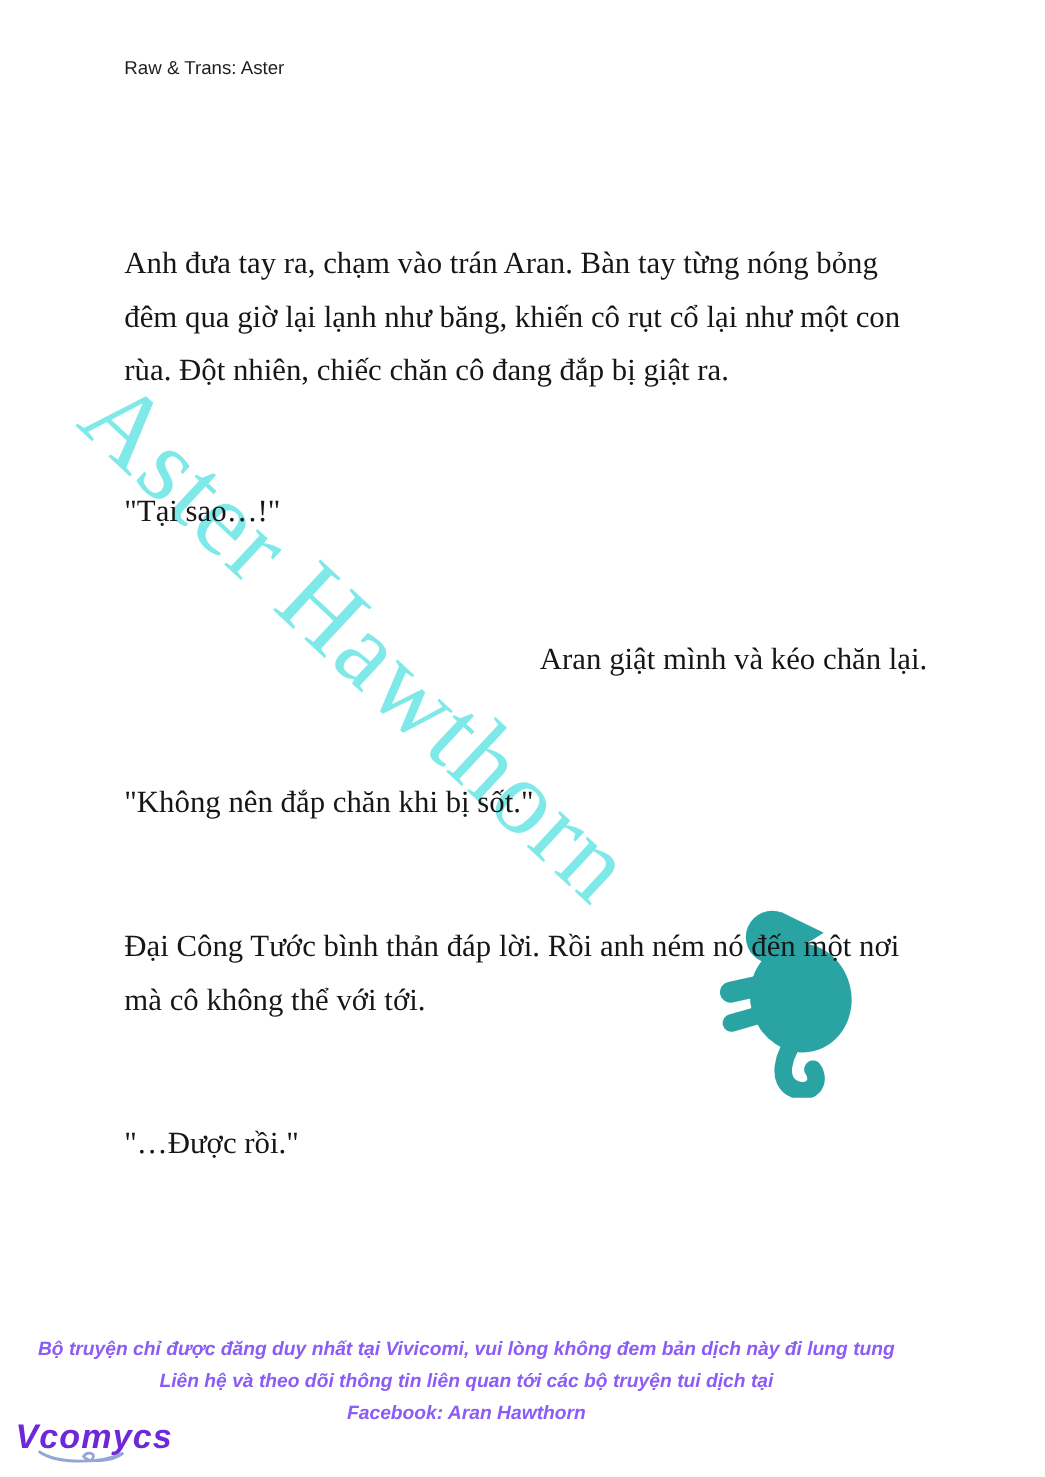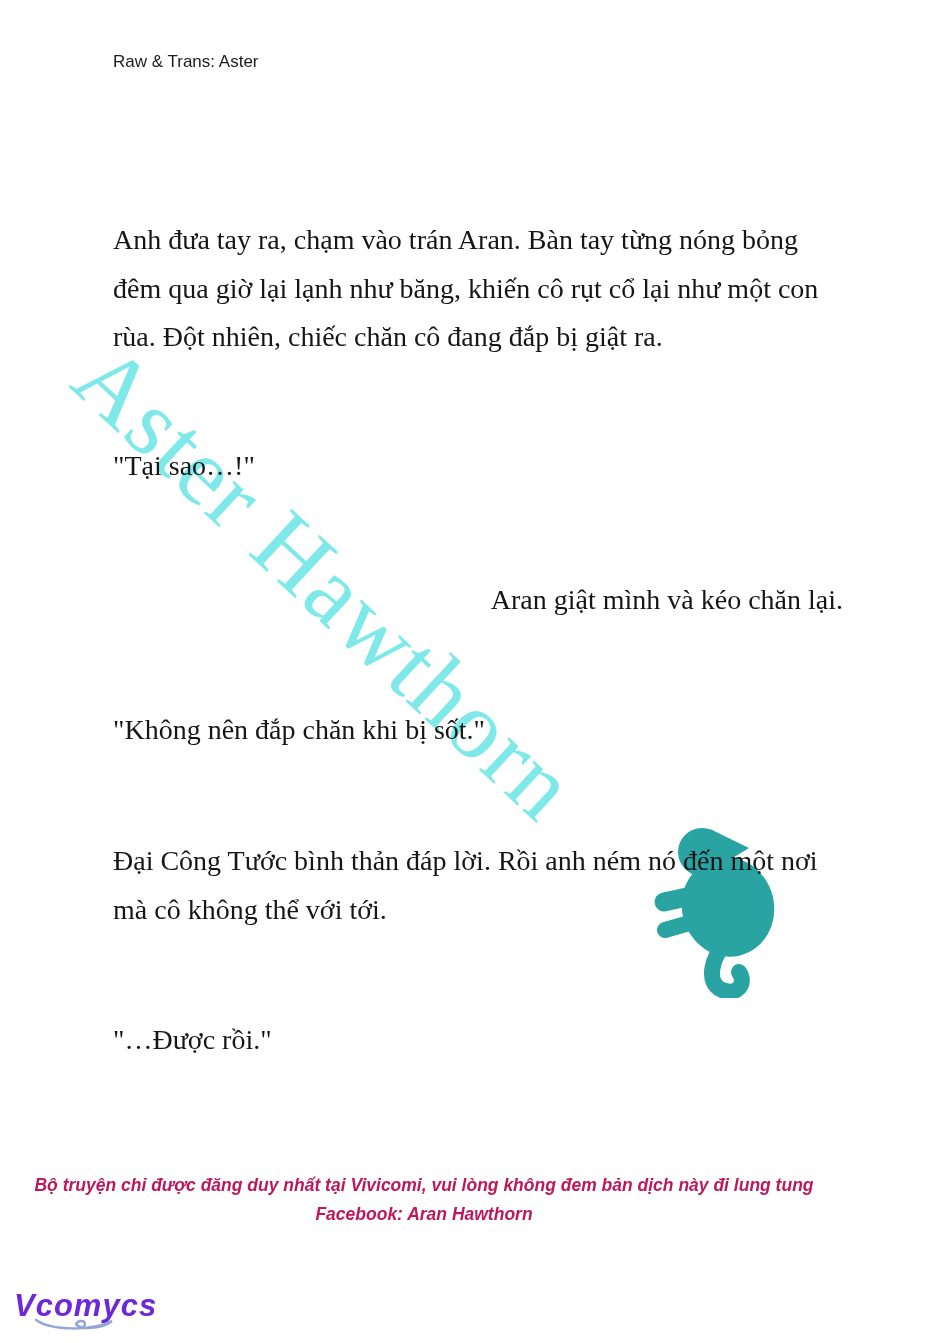--- a/index.html
+++ b/index.html
@@ -23,23 +23,23 @@
     position:absolute;left:113px;width:730px;
     font-size:28px;line-height:48.5px;color:#161616;z-index:2;margin-top:44px;
   }
   .p1{top:172px;}
   .q1{top:398px;}
   .q2{top:532px;text-align:right;}
   .q3{top:662px;}
   .p2{top:793px;}
   .q4{top:972px;}
   .footer{
-    position:absolute;left:0;right:0;top:1171px;text-align:center;
+    position:absolute;left:0;right:0;top:1212px;text-align:center;
     font-family:"Liberation Sans",sans-serif;font-weight:bold;font-style:italic;
-    font-size:17.5px;line-height:29px;color:#be185d;z-index:2;
+    font-size:17.5px;line-height:29px;color:#8b5cf6;z-index:2;
   }
   .logo{
     position:absolute;left:14px;top:1288px;z-index:2;
     font-family:"Liberation Sans",sans-serif;font-weight:bold;font-style:italic;
     font-size:31px;color:#6d28d9;letter-spacing:1px;
   }
   .logo .swash{display:block;margin:-8px 0 0 18px;}
 </style>
 </head>
 <body>
@@ -63,20 +63,21 @@
 
   <div class="para p1">Anh đưa tay ra, chạm vào trán Aran. Bàn tay từng nóng bỏng đêm qua giờ lại lạnh như băng, khiến cô rụt cổ lại như một con rùa. Đột nhiên, chiếc chăn cô đang đắp bị giật ra.</div>
   <div class="para q1">"Tại sao…!"</div>
   <div class="para q2">Aran giật mình và kéo chăn lại.</div>
   <div class="para q3">"Không nên đắp chăn khi bị sốt."</div>
   <div class="para p2">Đại Công Tước bình thản đáp lời. Rồi anh ném nó đến một nơi mà cô không thể với tới.</div>
   <div class="para q4">"…Được rồi."</div>
 
   <div class="footer">
     <div>Bộ truyện chỉ được đăng duy nhất tại Vivicomi, vui lòng không đem bản dịch này đi lung tung</div>
+    <div>Liên hệ và theo dõi thông tin liên quan tới các bộ truyện tui dịch tại</div>
     <div>Facebook: Aran Hawthorn</div>
   </div>
 
   <div class="logo">
     <span>Vcomycs</span>
     <svg class="swash" width="110" height="16" viewBox="0 0 110 16" xmlns="http://www.w3.org/2000/svg">
       <path d="M4,4 C20,15 60,15 80,5 C70,13 48,14 44,8 C47,3 56,5 52,10" fill="none" stroke="#94a5d6" stroke-width="2.5" stroke-linecap="round"></path>
     </svg>
   </div>
 

